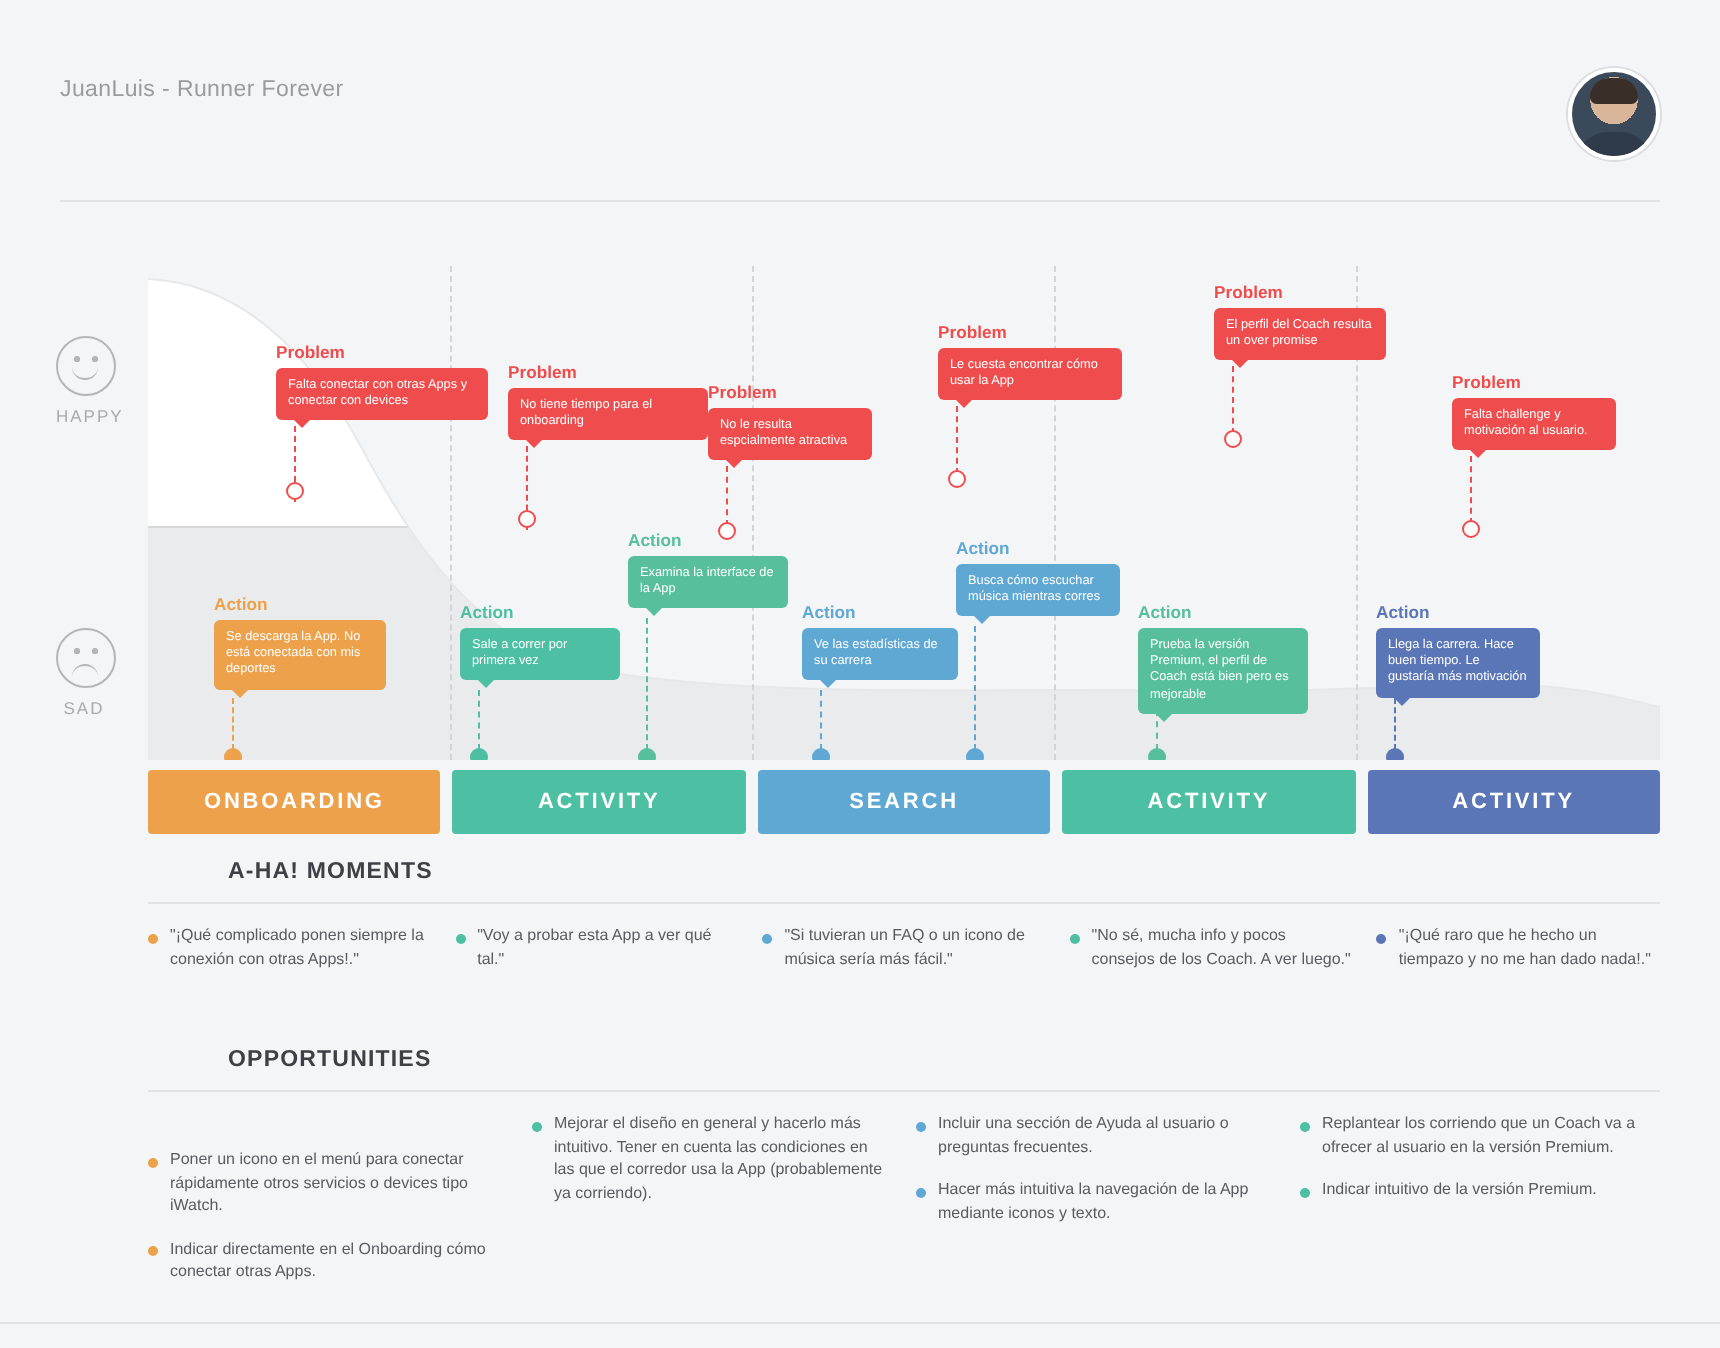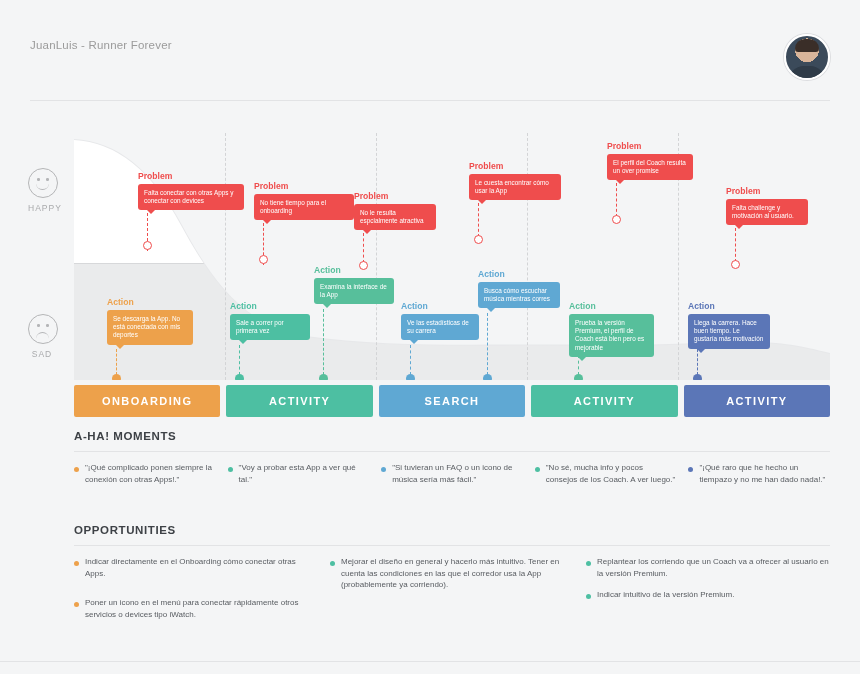--- a/index.html
+++ b/index.html
@@ -57,21 +57,21 @@
 
   
   .stages{position:absolute;left:74px;top:385px;width:756px;height:32px;display:flex;gap:6px;}
   .stage{
     flex:1;display:flex;align-items:center;justify-content:center;border-radius:2px;
     color:#ffffff;font-size:11px;font-weight:bold;letter-spacing:1.4px;
   }
 
   
   .section{position:absolute;left:74px;width:756px;}
-  .sec-title{font-size:11.5px;font-weight:bold;color:#3d4146;letter-spacing:.6px;}
+  .sec-title{font-size:11.5px;font-weight:bold;color:#3d4146;letter-spacing:.6px;margin-left:40px;}
   .sec-rule{height:1px;background:#e2e3e5;margin-top:9px;margin-bottom:10px;}
   .cols{display:flex;gap:12px;}
   .col{flex:1;}
   .bullet-row{display:flex;gap:6px;margin-bottom:10px;}
   .dot{width:5px;height:5px;border-radius:50%;flex:0 0 5px;margin-top:4.5px;}
   .btext{font-size:8px;line-height:11.5px;color:#585c61;}
 
   .footer-rule{position:absolute;left:0;top:661px;width:860px;height:1px;background:#e2e3e5;}
 </style>
 </head>
@@ -280,33 +280,43 @@
         </div>
       </div>
     </div>
   </div>
 
   <div class="section" style="top:524px;">
     <div class="sec-title">OPPORTUNITIES</div>
     <div class="sec-rule"></div>
     <div class="cols">
       <div class="col">
-        <div class="bullet-row">
-          <div class="dot" style="background:#eda14b;"></div>
-          <div class="btext">Indicar directamente en el Onboarding cómo conectar otras Apps.</div>
-        </div>
         <div class="bullet-row" style="margin-top:18px;">
           <div class="dot" style="background:#eda14b;"></div>
           <div class="btext">Poner un icono en el menú para conectar rápidamente otros servicios o devices tipo iWatch.</div>
         </div>
+        <div class="bullet-row">
+          <div class="dot" style="background:#eda14b;"></div>
+          <div class="btext">Indicar directamente en el Onboarding cómo conectar otras Apps.</div>
+        </div>
       </div>
       <div class="col">
         <div class="bullet-row">
           <div class="dot" style="background:#4dbfa2;"></div>
           <div class="btext">Mejorar el diseño en general y hacerlo más intuitivo. Tener en cuenta las condiciones en las que el corredor usa la App (probablemente ya corriendo).</div>
+        </div>
+      </div>
+      <div class="col">
+        <div class="bullet-row">
+          <div class="dot" style="background:#5fa8d3;"></div>
+          <div class="btext">Incluir una sección de Ayuda al usuario o preguntas frecuentes.</div>
+        </div>
+        <div class="bullet-row">
+          <div class="dot" style="background:#5fa8d3;"></div>
+          <div class="btext">Hacer más intuitiva la navegación de la App mediante iconos y texto.</div>
         </div>
       </div>
       <div class="col">
         <div class="bullet-row">
           <div class="dot" style="background:#4dbfa2;"></div>
           <div class="btext">Replantear los corriendo que un Coach va a ofrecer al usuario en la versión Premium.</div>
         </div>
         <div class="bullet-row" style="margin-top:7px;">
           <div class="dot" style="background:#4dbfa2;"></div>
           <div class="btext">Indicar intuitivo de la versión Premium.</div>

